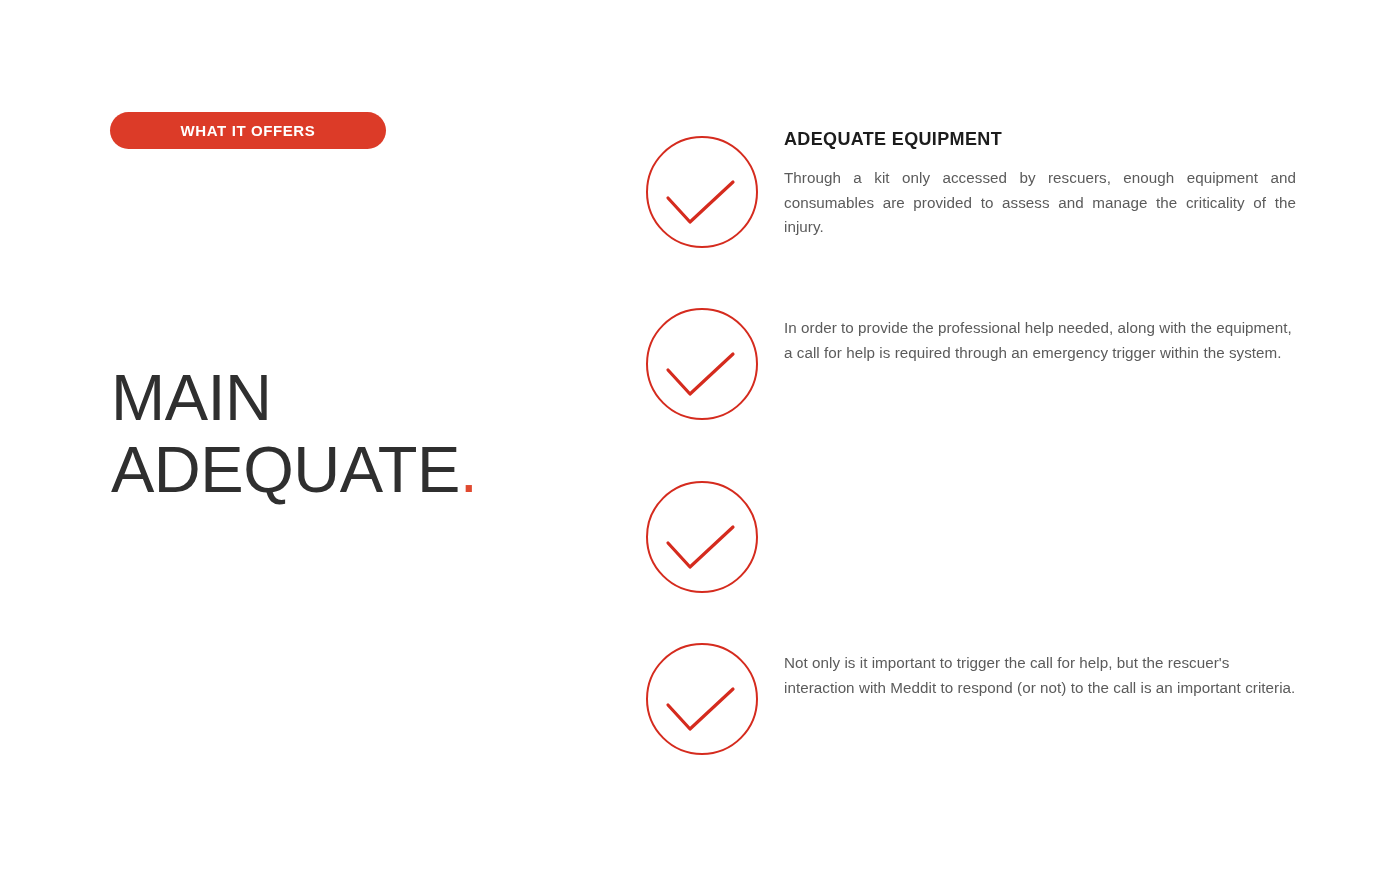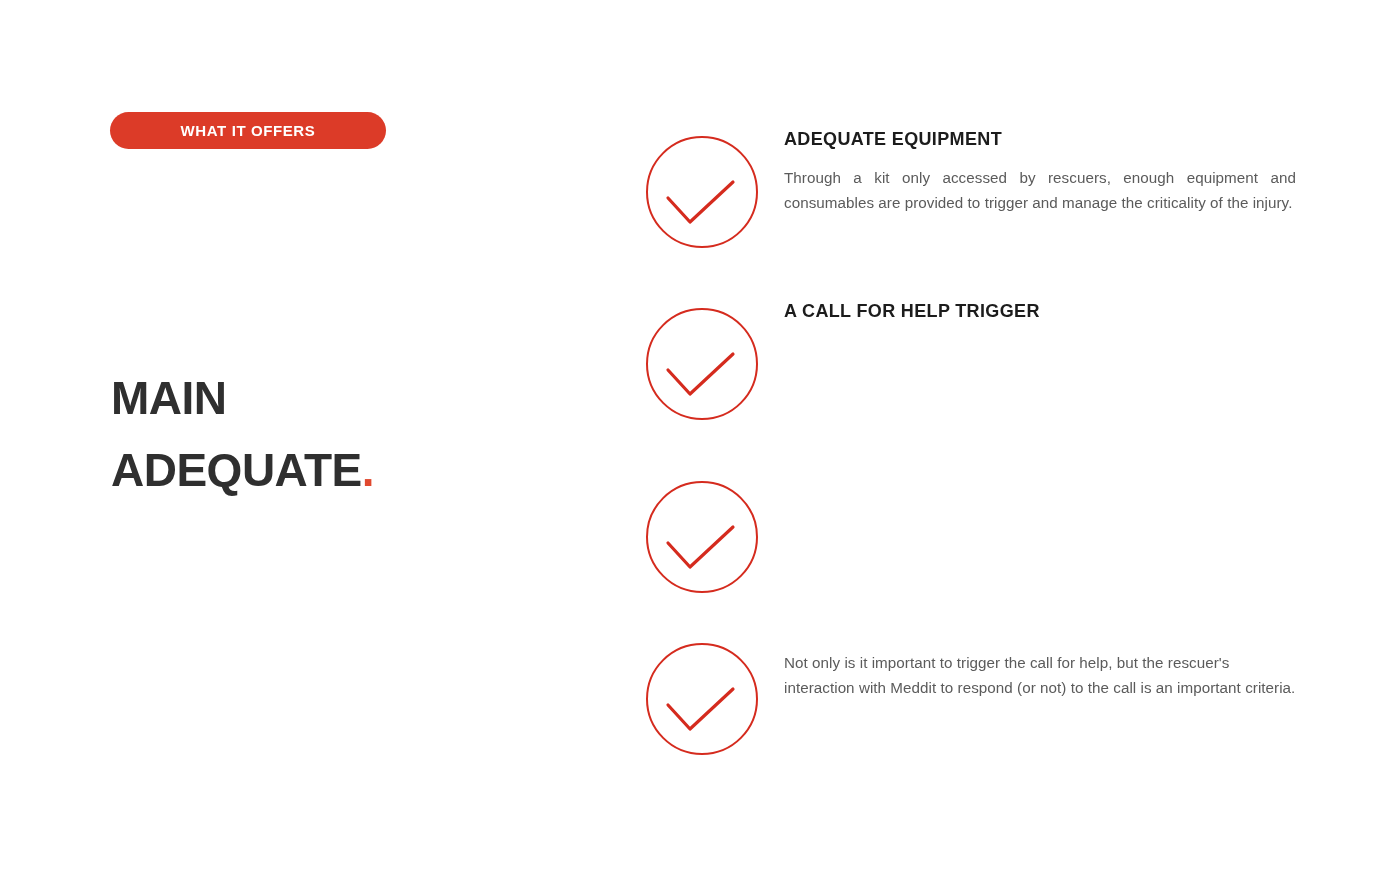--- a/index.html
+++ b/index.html
@@ -56,22 +56,22 @@
 
   .main-title {
     position: absolute;
     left: 1px;
     top: 362px;
     width: 480px;
   }
   .main-title .title-line {
     display: block;
     color: #2f2f2f;
-    font-size: 46px;
-    font-weight: 700;
+    font-size: 65px;
+    font-weight: 400;
     letter-spacing: -0.5px;
     line-height: 72px;
     white-space: nowrap;
   }
   .main-title .title-dot {
     color: #e0492f;
   }
 
   
   .features {
@@ -155,33 +155,33 @@
 
     <div class="feature-item" style="top:120px;">
       <div class="feature-icon">
         <svg viewBox="0 0 112 112" xmlns="http://www.w3.org/2000/svg" aria-hidden="true">
           <circle cx="56" cy="56" r="55" fill="none" stroke="#d52b1e" stroke-width="2"></circle>
           <path d="M 22 62 L 44 86 L 87 46" fill="none" stroke="#d52b1e" stroke-width="3.2" stroke-linecap="round" stroke-linejoin="round"></path>
         </svg>
       </div>
       <div class="feature-text">
         <h3 class="feature-heading">ADEQUATE EQUIPMENT</h3>
-        <p class="feature-body justified">Through a kit only accessed by rescuers, enough equipment and consumables are provided to trigger and manage the criticality of the injury.</p>
+        <p class="feature-body justified">Through a kit only accessed by rescuers, enough equipment and consumables are provided to assess and manage the criticality of the injury.</p>
       </div>
     </div>
 
     <div class="feature-item" style="top:292px;">
       <div class="feature-icon">
         <svg viewBox="0 0 112 112" xmlns="http://www.w3.org/2000/svg" aria-hidden="true">
           <circle cx="56" cy="56" r="55" fill="none" stroke="#d52b1e" stroke-width="2"></circle>
           <path d="M 22 62 L 44 86 L 87 46" fill="none" stroke="#d52b1e" stroke-width="3.2" stroke-linecap="round" stroke-linejoin="round"></path>
         </svg>
       </div>
       <div class="feature-text">
-        <h3 class="feature-heading">A CALL FOR HELP TRIGGER</h3>
+        <p class="feature-body">In order to provide the professional help needed, along with the equipment, a call for help is required through an emergency trigger within the system.</p>
       </div>
     </div>
 
     <div class="feature-item" style="top:465px;">
       <div class="feature-icon">
         <svg viewBox="0 0 112 112" xmlns="http://www.w3.org/2000/svg" aria-hidden="true">
           <circle cx="56" cy="56" r="55" fill="none" stroke="#d52b1e" stroke-width="2"></circle>
           <path d="M 22 62 L 44 86 L 87 46" fill="none" stroke="#d52b1e" stroke-width="3.2" stroke-linecap="round" stroke-linejoin="round"></path>
         </svg>
       </div>

